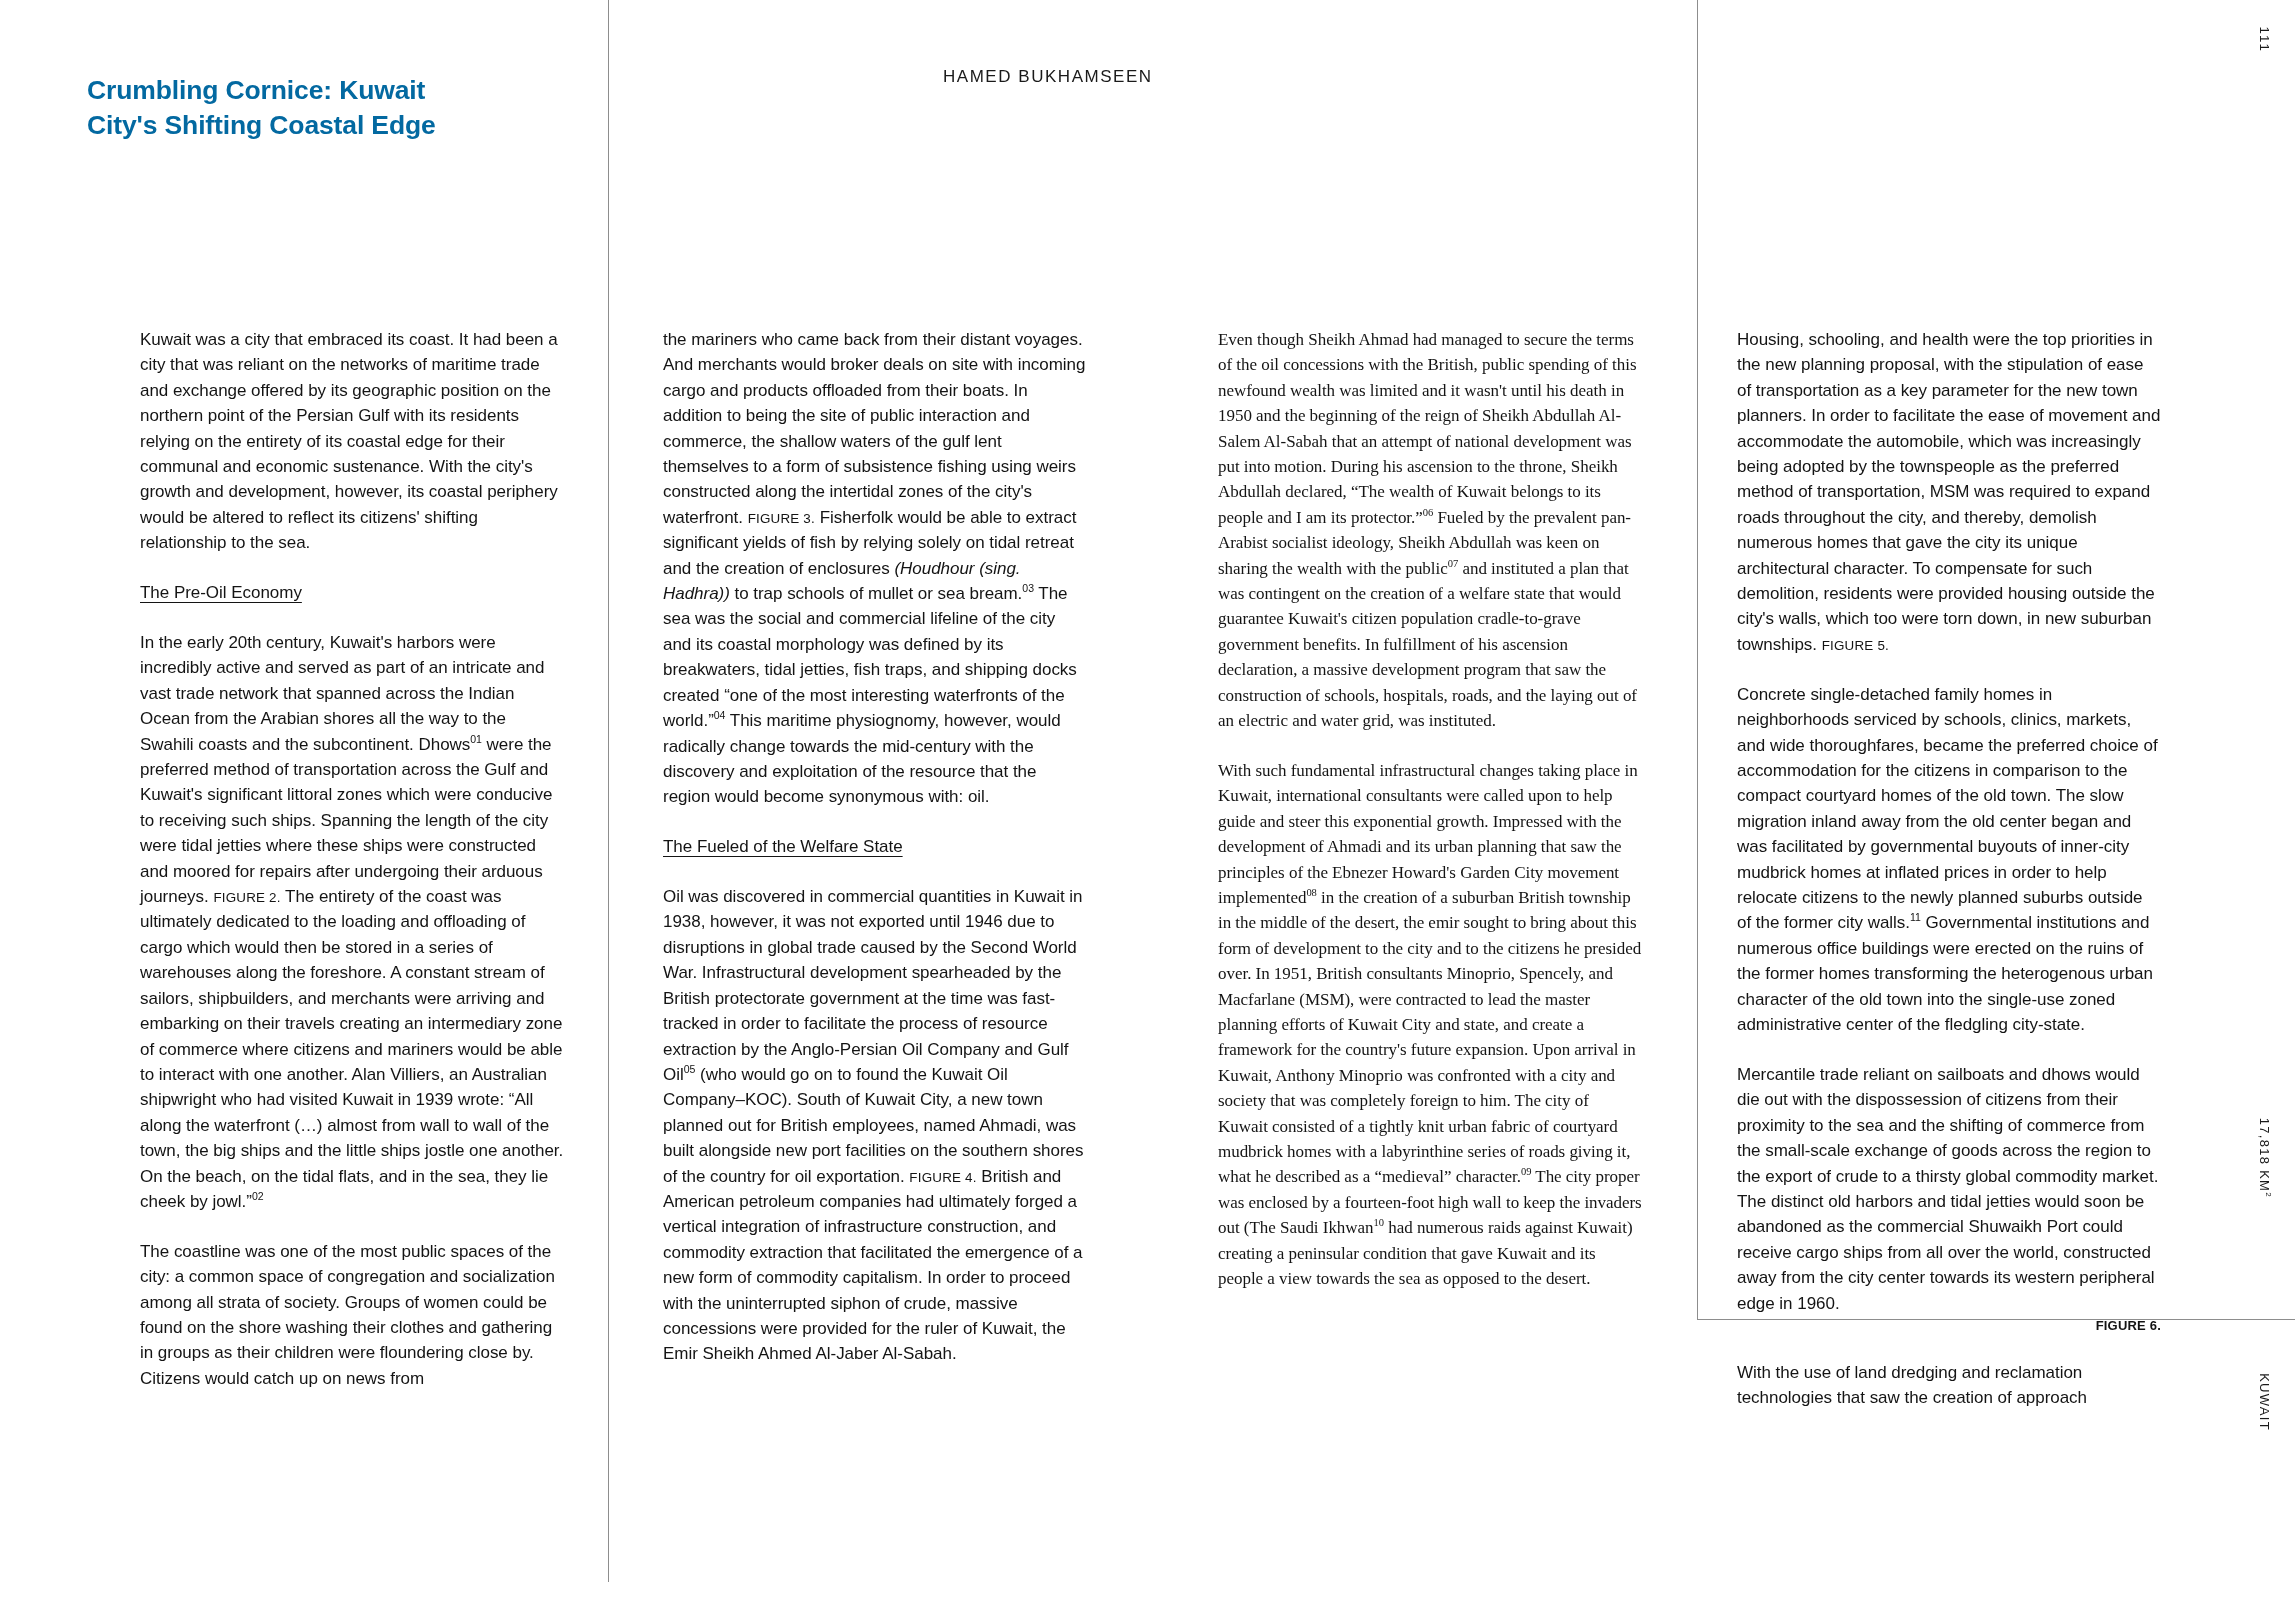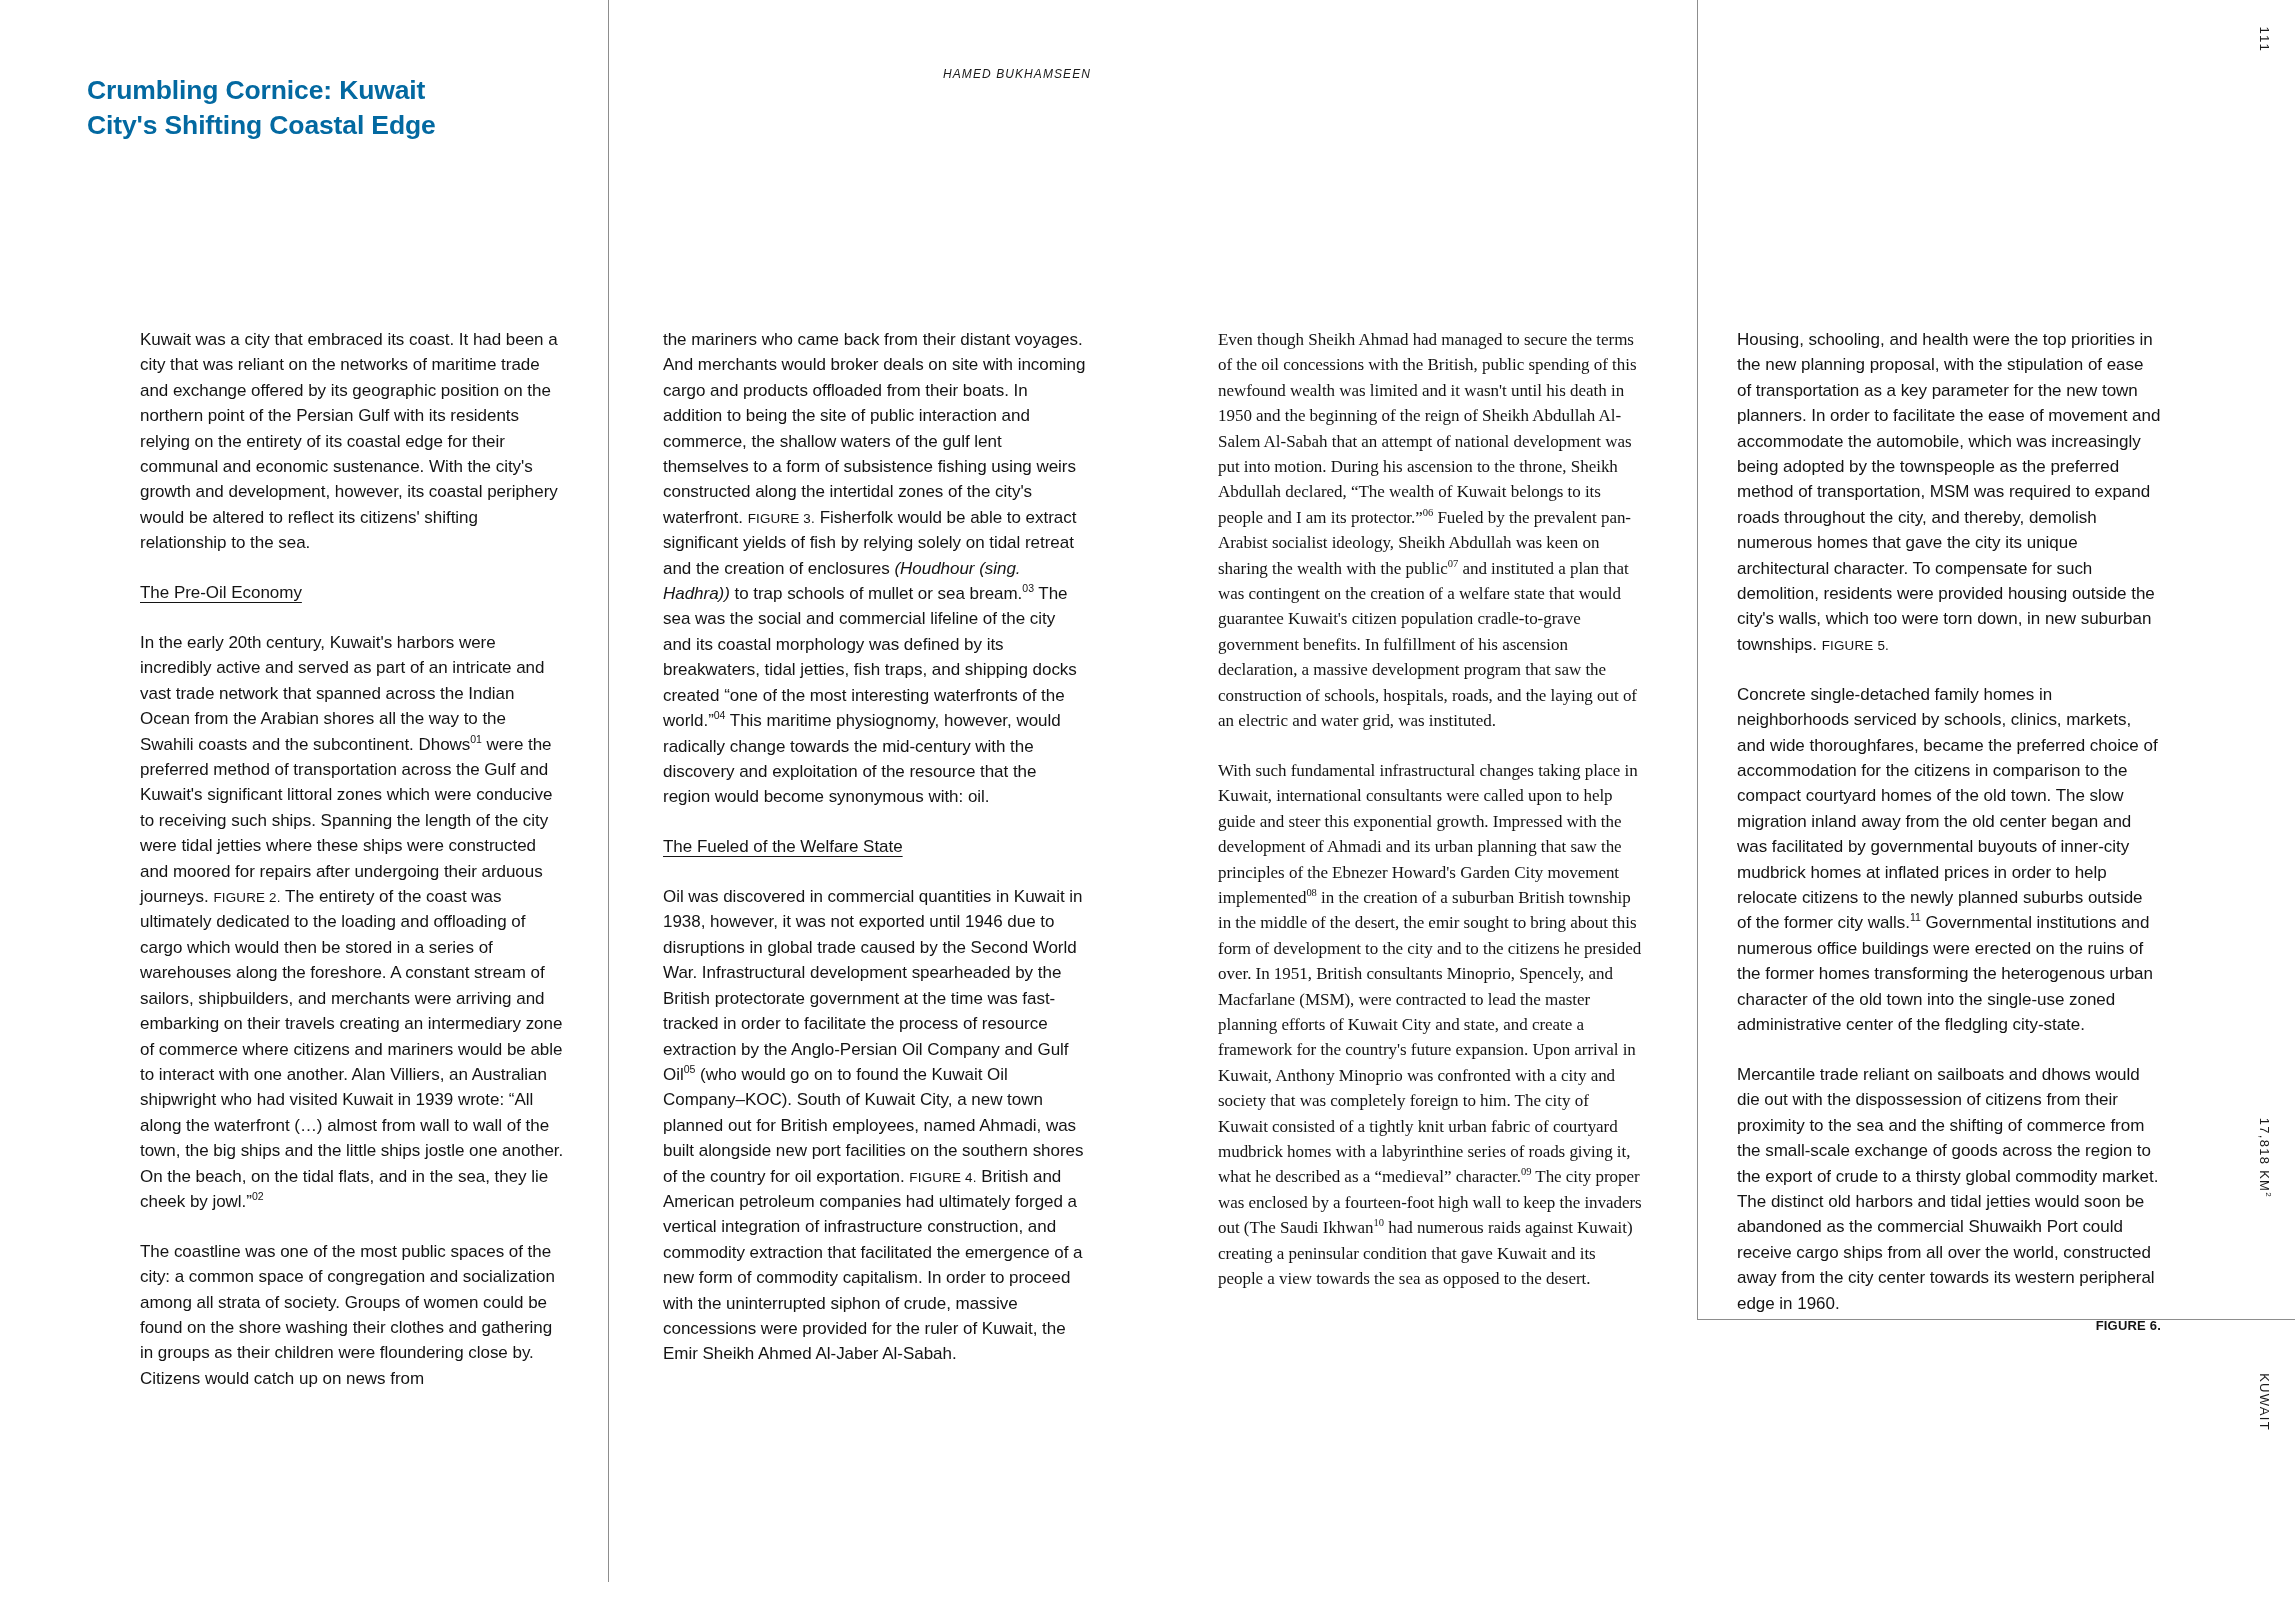--- a/index.html
+++ b/index.html
@@ -38,25 +38,24 @@
     background: #8d8d8d;
     height: 0.9px;
   }
   .hrule.h1 { left: 1697px; width: 598px; top: 1319px; }
 
   
   .running-head {
     position: absolute;
     left: 943px;
     top: 67px;
-    font-size: 12px;
+    font-size: 17px;
     letter-spacing: 0.09em;
     color: #1a1a1a;
     font-weight: 400;
-    font-style: italic;
   }
 
   
   .folio {
     position: absolute;
     right: 23px;
     top: 53px;
     font-size: 13.3px;
     letter-spacing: 0.16em;
     color: #1a1a1a;
@@ -181,17 +180,18 @@
 
     <div class="col c3">
       <p><span>Even though Sheikh Ahmad had managed to secure the terms of the oil concessions with the British, public spending of this newfound wealth was limited and it wasn't until his death in 1950 and the beginning of the reign of Sheikh Abdullah Al-Salem Al-Sabah that an attempt of national development was put into motion. During his ascension to the throne, Sheikh Abdullah declared, “The wealth of Kuwait belongs to its people and I am its protector.”</span><sup>06</sup><span> Fueled by the prevalent pan-Arabist socialist ideology, Sheikh Abdullah was keen on sharing the wealth with the public</span><sup>07</sup><span> and instituted a plan that was contingent on the creation of a welfare state that would guarantee Kuwait's citizen population cradle-to-grave government benefits. In fulfillment of his ascension declaration, a massive development program that saw the construction of schools, hospitals, roads, and the laying out of an electric and water grid, was instituted.</span></p>
       <p class="tight"><span>With such fundamental infrastructural changes taking place in Kuwait, international consultants were called upon to help guide and steer this exponential growth. Impressed with the development of Ahmadi and its urban planning that saw the principles of the Ebnezer Howard's Garden City movement implemented</span><sup>08</sup><span> in the creation of a suburban British township in the middle of the desert, the emir sought to bring about this form of development to the city and to the citizens he presided over. In 1951, British consultants Minoprio, Spencely, and Macfarlane (MSM), were contracted to lead the master planning efforts of Kuwait City and state, and create a framework for the country's future expansion. Upon arrival in Kuwait, Anthony Minoprio was confronted with a city and society that was completely foreign to him. The city of Kuwait consisted of a tightly knit urban fabric of courtyard mudbrick homes with a labyrinthine series of roads giving it, what he described as a “medieval” character.</span><sup>09</sup><span> The city proper was enclosed by a fourteen-foot high wall to keep the invaders out (The Saudi Ikhwan</span><sup>10</sup><span> had numerous raids against Kuwait) creating a peninsular condition that gave Kuwait and its people a view towards the sea as opposed to the desert.</span></p>
     </div>
 
     <div class="col c4">
       <p><span>Housing, schooling, and health were the top priorities in the new planning proposal, with the stipulation of ease of transportation as a key parameter for the new town planners. In order to facilitate the ease of movement and accommodate the automobile, which was increasingly being adopted by the townspeople as the preferred method of transportation, MSM was required to expand roads throughout the city, and thereby, demolish numerous homes that gave the city its unique architectural character. To compensate for such demolition, residents were provided housing outside the city's walls, which too were torn down, in new suburban townships. </span><span class="figref">FIGURE 5.</span></p>
       <p><span>Concrete single-detached family homes in neighborhoods serviced by schools, clinics, markets, and wide thoroughfares, became the preferred choice of accommodation for the citizens in comparison to the compact courtyard homes of the old town. The slow migration inland away from the old center began and was facilitated by governmental buyouts of inner-city mudbrick homes at inflated prices in order to help relocate citizens to the newly planned suburbs outside of the former city walls.</span><sup>11</sup><span> Governmental institutions and numerous office buildings were erected on the ruins of the former homes transforming the heterogenous urban character of the old town into the single-use zoned administrative center of the fledgling city-state.</span></p>
       <p><span>Mercantile trade reliant on sailboats and dhows would die out with the dispossession of citizens from their proximity to the sea and the shifting of commerce from the small-scale exchange of goods across the region to the export of crude to a thirsty global commodity market. The distinct old harbors and tidal jetties would soon be abandoned as the commercial Shuwaikh Port could receive cargo ships from all over the world, constructed away from the city center towards its western peripheral edge in 1960. </span><span class="figref-line">FIGURE 6.</span></p>
+      <p class="tight">With the use of land dredging and reclamation technologies that saw the creation of approach</p>
     </div>
 
   </div>
 </div>
 
 
 </body></html>

